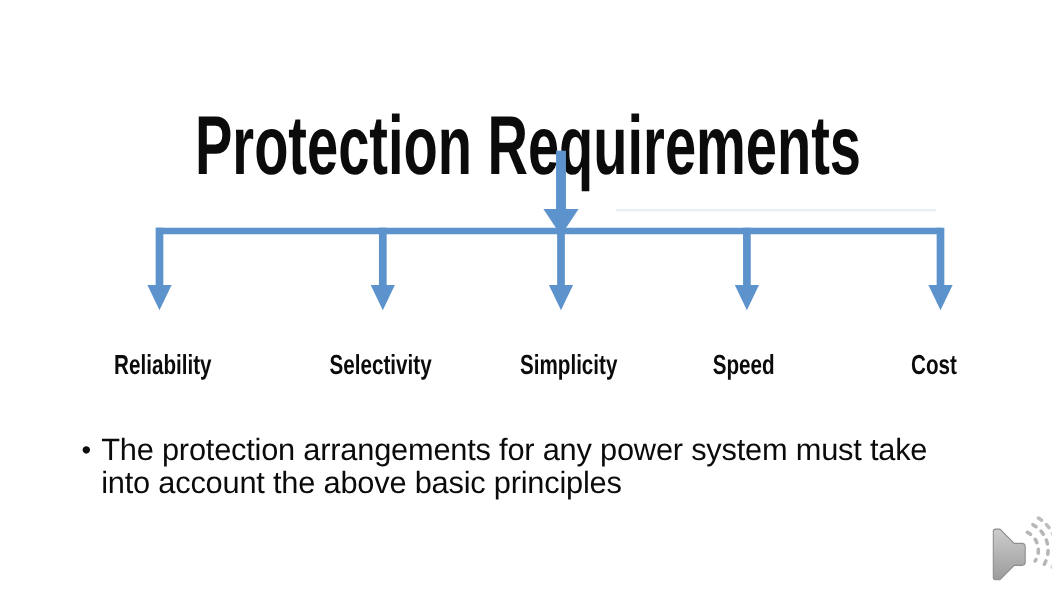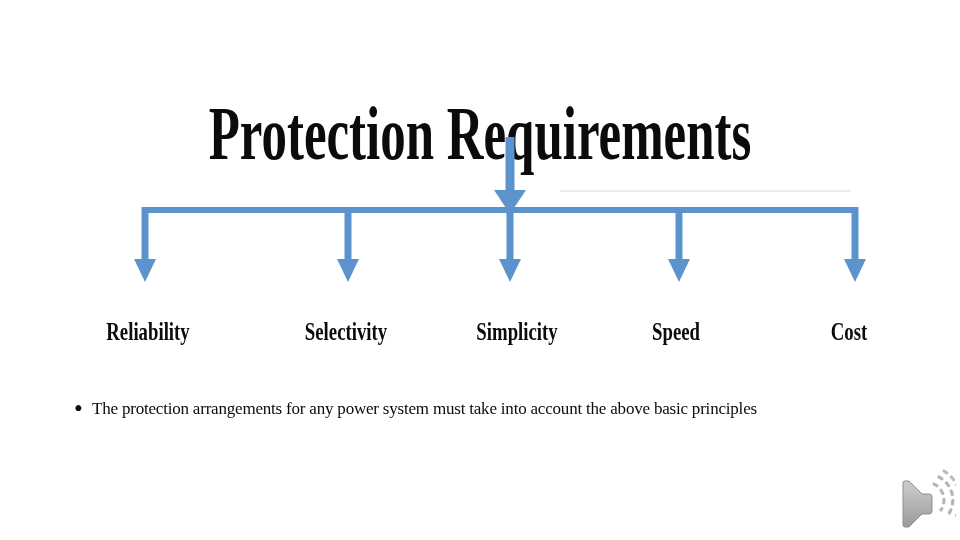--- a/index.html
+++ b/index.html
@@ -9,21 +9,20 @@
     height: 540px;
     background: #ffffff;
     font-family: "Liberation Sans", sans-serif;
     overflow: hidden;
   }
   .slide {
     position: relative;
     width: 960px;
     height: 540px;
     background: var(--background, #ffffff);
-    font-family: Liberation Serif, serif;
   }
   .title {
     position: absolute;
     top: 44px;
     left: 0;
     width: 960px;
     text-align: center;
     font-size: 76px;
     line-height: 76px;
     font-weight: bold;
@@ -58,21 +57,21 @@
     align-items: flex-start;
     color: #0b0b0b;
   }
   .bullet .marker {
     flex: 0 0 18px;
     width: 18px;
     font-size: 25px;
     line-height: 30px;
   }
   .bullet .btext {
-    font-size: 17px;
+    font-size: 28px;
     line-height: 30px;
     width: 800px;
     letter-spacing: -0.2px;
   }
   .audio-icon {
     position: absolute;
     left: 900px;
     top: 468px;
     cursor: pointer;
   }

